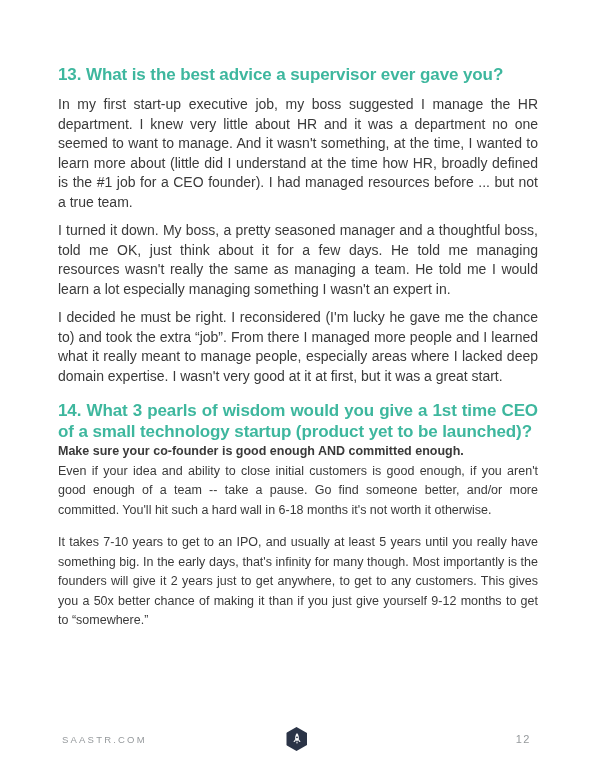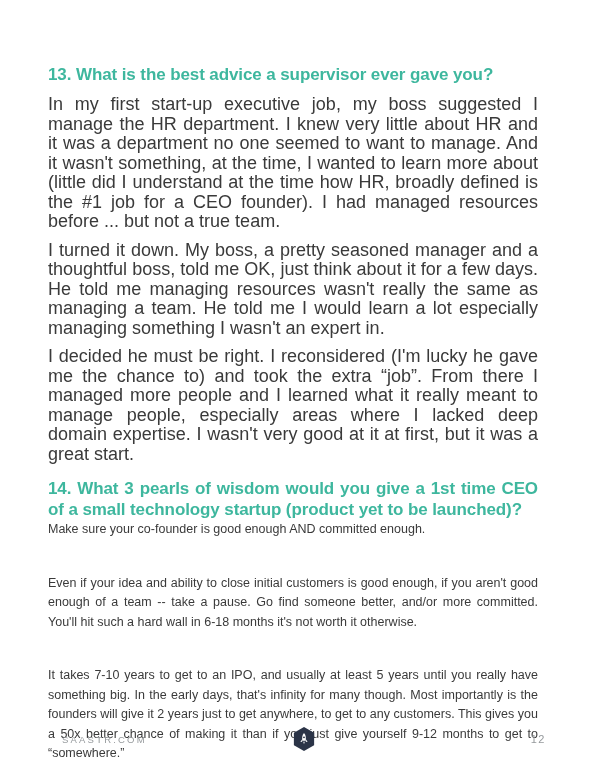--- a/index.html
+++ b/index.html
@@ -15,59 +15,58 @@
     position:relative;
     width:600px;height:776px;
     background:var(--bg);
     font-family:"Liberation Sans","DejaVu Sans",sans-serif;
     color:var(--body-text);
     overflow:hidden;
     margin:0 auto;
   }
   .content{
     position:absolute;
-    left:48px;right:62px;top:64px;
+    left:58px;right:62px;top:64px;
   }
   .q-heading{
     color:var(--accent);
     font-size:17px;
     font-weight:bold;
     line-height:21px;
     letter-spacing:-0.1px;
     text-align:justify;
     margin-bottom:10px;
   }
   .q-heading.second{
     margin-top:14px;
     margin-bottom:0;
   }
   .para{
-    font-size:18px;
+    font-size:14px;
     line-height:19.5px;
     text-align:justify;
     margin-bottom:9px;
   }
   .advice-block{
     margin-bottom:13px;
   }
   .advice-lead{
     font-size:12.5px;
     line-height:19.5px;
-    font-weight:normal;
+    font-weight:bold;
     text-align:justify;
   }
   .advice-body{
     font-size:12.5px;
     line-height:19.5px;
     text-align:justify;
-    margin-top:34px;
   }
   .footer{
     position:absolute;
-    left:62px;right:54px;
+    left:62px;right:69px;
     top:727px;
     height:24px;
     display:flex;
     align-items:center;
     justify-content:space-between;
     text-align:right;
   }
   .footer-site{
     font-size:9.5px;
     letter-spacing:2.2px;

